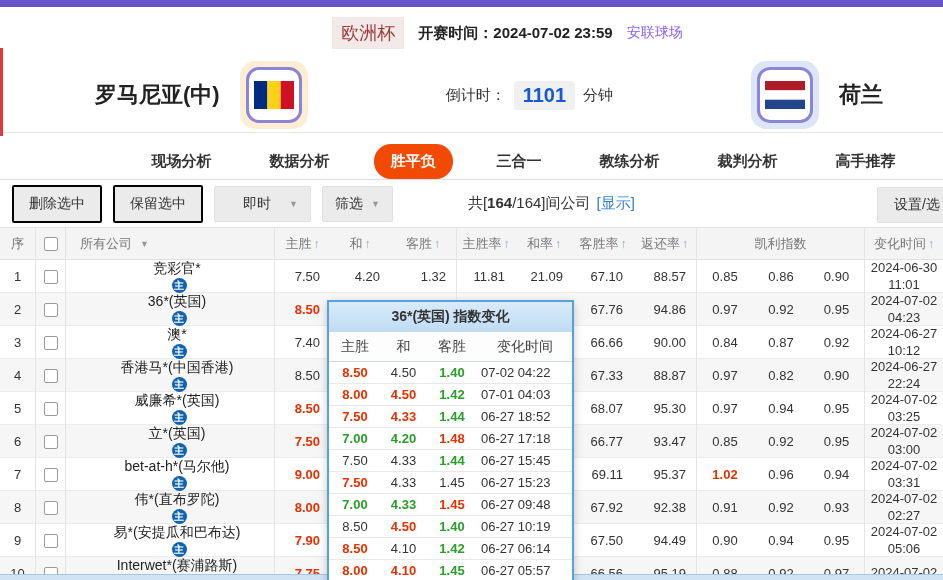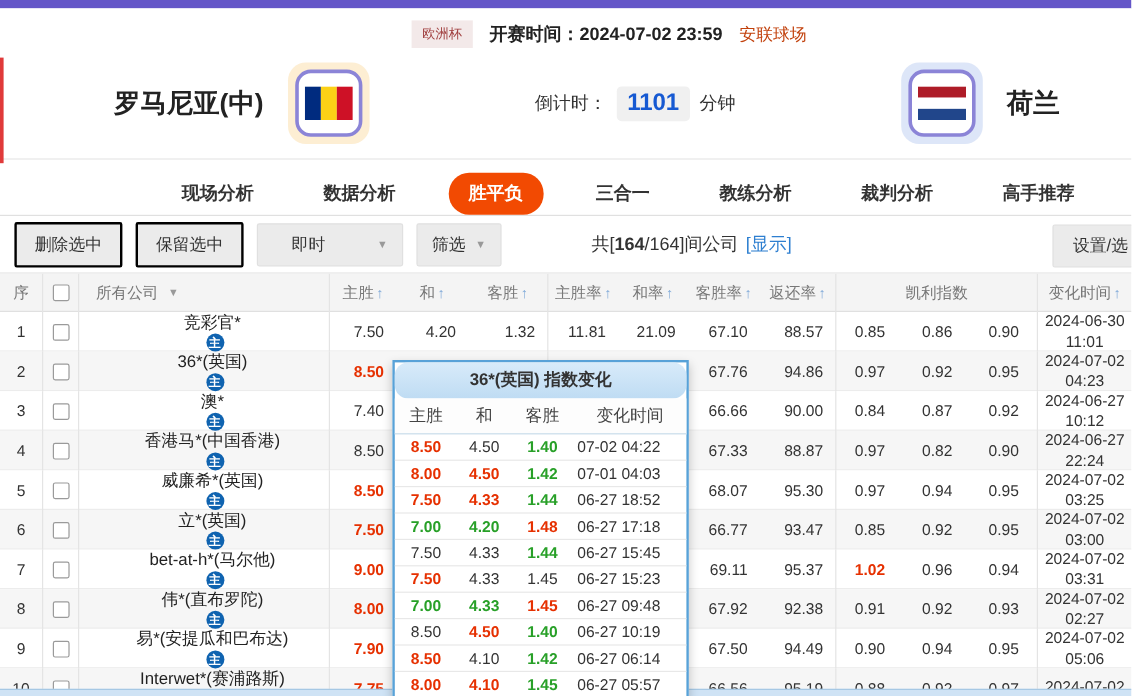--- a/index.html
+++ b/index.html
@@ -6,44 +6,44 @@
   html,body { background:#fff; }
   body { font-family:"Liberation Sans","DejaVu Sans",sans-serif; }
   .page { position:relative; width:943px; height:580px; overflow:hidden; background:#fff; }
 
   .topbar { height:7px; background:#6456c8; }
 
   
   .match-header { position:relative; height:126px; border-bottom:1px solid #e6e6e6; background:#fff; }
   .left-accent { position:absolute; left:0; top:41px; width:3px; height:88px; background:#e03a3a; }
   .info-row { display:flex; justify-content:center; align-items:center; gap:14px; padding-top:10px; transform:translateX(36px); }
-  .league-badge { background:#f3e9e9; color:#9e3a3a; font-size:11px; padding:4px 9px; }
+  .league-badge { background:#f3e9e9; color:#9e3a3a; font-size:18px; padding:4px 9px; }
   .kickoff { font-size:15px; font-weight:bold; color:#222;text-align:right; }
-  .venue { font-size:14px; color:#c2410c; }
+  .venue { font-size:14px; color:#8b5cf6; }
   .teams-row { display:flex; align-items:center; padding:12px 60px 0 95px; }
   .team-group { display:flex; align-items:center; gap:20px; }
   .team-name { font-size:22px; font-weight:bold; color:#222; }
   .flag-card { width:68px; height:68px; border-radius:15px; display:flex; align-items:center; justify-content:center; }
   .flag-card.home { background:#fdeed3; }
   .flag-card.away { background:#dde6f8; }
   .flag-inner { width:56px; height:56px; background:#fff; border:3px solid #8b84d7; border-radius:13px; display:flex; align-items:center; justify-content:center; }
   .flag-inner svg { display:block; }
   .countdown { flex:1; display:flex; align-items:center; justify-content:center; gap:8px; font-size:15px; color:#333; }
   .cd-value { background:#f0f0f0; border-radius:4px; padding:3px 9px; color:#1659d2; font-size:20px; font-weight:bold; }
 
   
   .tabbar { height:47px; display:flex; align-items:flex-end; justify-content:center; gap:30px; border-bottom:1px solid #e0e0e0; transform:translateX(0); padding-left:104px; padding-right:0; }
   .tab { font-size:15px; font-weight:bold; color:#333; padding:8px 14px; cursor:pointer; white-space:nowrap; }
   .tab.active { background:#f24a02; color:#fff; border-radius:17px; padding:8px 17px; }
 
   
   .toolbar { position:relative; height:48px; display:flex; align-items:center; gap:11px; padding-left:12px; border-bottom:1px solid #e4e4e4; background:#fff; }
   .tbtn { background:#ebebeb; border:2px solid #000000; border-radius:2px; font-size:14px; color:#333; padding:8px 15px; cursor:pointer; }
   .tdrop { background:#ebebeb; border:1px solid #e0e0e0; border-radius:2px; font-size:14px; color:#333; padding:8px 12px; cursor:pointer; display:flex; align-items:center; }
-  .tdrop.wide { width:122px; justify-content:space-between; padding-left:28px; }
+  .tdrop.wide { width:97px; justify-content:space-between; padding-left:28px; }
   .caret { font-size:9px; color:#999; margin-left:8px; }
   .count-text { margin-left:64px; font-size:15px; color:#333; }
   .count-bold { font-weight:bold; }
   .show-link { color:#2e7fd0; margin-left:6px; cursor:pointer; }
   .settings-btn { position:absolute; right:-14px; top:7px; background:#ebebeb; border:1px solid #e0e0e0; border-radius:2px; font-size:14px; color:#333; padding:8px 16px; cursor:pointer; }
 
   
   .grid { display:grid; grid-template-columns:36px 30px 209px 55px 60px 67px 58px 58px 60px 64px 56px 56px 56px 1fr; align-items:center; }
   .thead { height:32px; background:#f4f4f4; border-bottom:1px solid #e0e0e0; color:#777; font-size:13px; }
   .th { display:flex; align-items:center; justify-content:center; height:32px; }
@@ -59,21 +59,21 @@
   .cbx { width:14px; height:14px; background:#fff; border:1px solid #9a9a9a; border-radius:2px; cursor:pointer; }
   .cname { font-size:14px; color:#222; white-space:nowrap; }
   .mbadge { display:inline-flex; align-items:center; justify-content:center; width:15px; height:15px; border-radius:50%; background:#0f63b0; color:#fff; font-size:10px; font-weight:bold; margin-left:4px; flex:0 0 auto; }
   .vr { color:#e63000; font-weight:bold; }
   .vg { color:#28a028; font-weight:bold; }
   .vk { color:#333; font-weight:normal; }
   .timecell { flex-direction:column; justify-content:center; line-height:1.25; font-size:13px; }
 
   
   .popup { position:absolute; left:327px; top:300px; width:247px; z-index:10; background:#fff; border:2px solid #58a2d8; box-shadow:0 3px 8px rgba(0,0,0,.22); }
-  .popup-title { height:30px; display:flex; align-items:center; justify-content:center; font-size:14px; font-weight:bold; color:#333; background:linear-gradient(#d8ebfa,#bfdcf3);border-radius:11px; }
+  .popup-title { height:30px; display:flex; align-items:center; justify-content:center; font-size:14px; font-weight:bold; color:#333; background:linear-gradient(#d8ebfa,#bfdcf3); }
   .pgrid { display:grid; grid-template-columns:52px 45px 52px 1fr; align-items:center; }
   .phead { height:30px; border-bottom:1px solid #c9dcea; font-size:14px; color:#444; background:#fdfdfd; }
   .ph { text-align:center; }
   .prow { height:22px; border-bottom:1px solid #e8e8e8; font-size:13px; }
   .pc { text-align:center; }
   .pt { text-align:left; padding-left:3px; color:#333; }
 
   .bottom-strip { position:absolute; left:0; bottom:0; width:100%; height:6px; background:#cfe3f5; border-top:1px solid #a6c8e4; z-index:5; }
 </style>
 </head>

